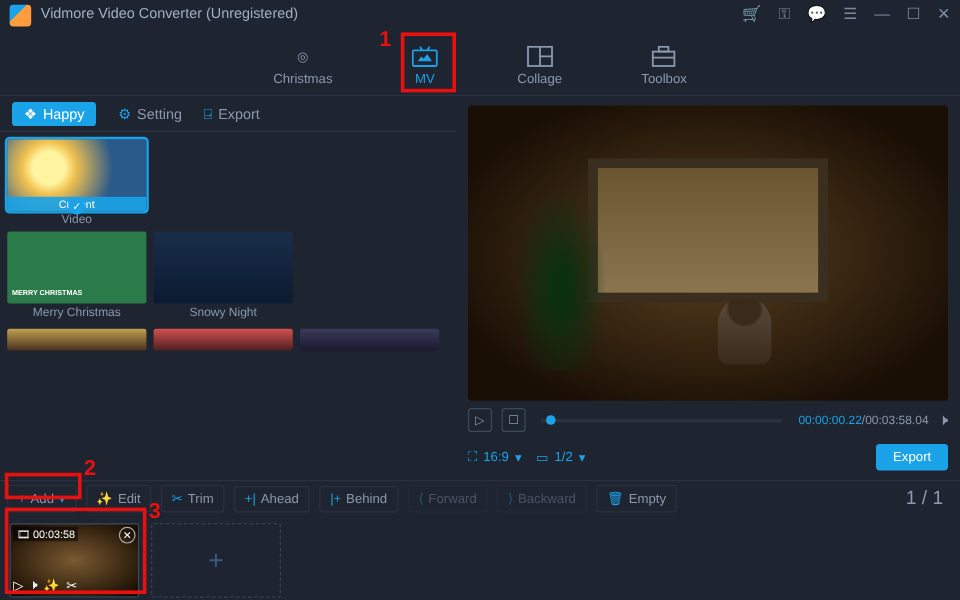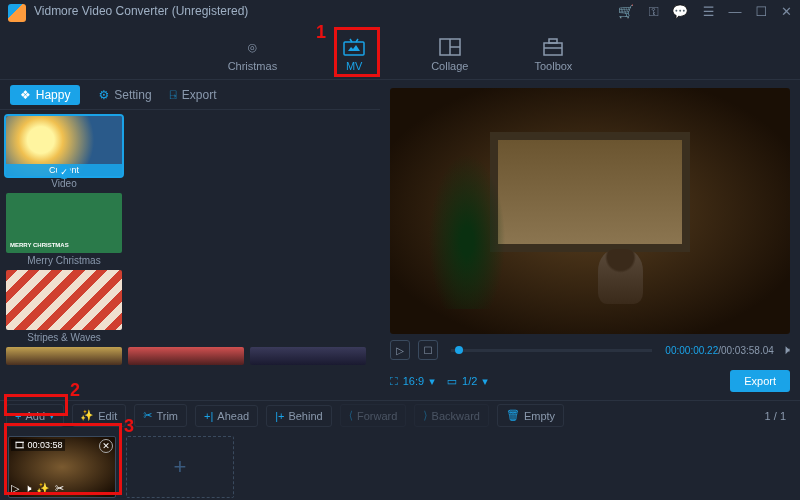--- a/index.html
+++ b/index.html
@@ -37,21 +37,21 @@
 .seek .dot{position:absolute;left:2%;top:-3px;width:8px;height:8px;border-radius:50%;background:#1aa3e8}
 .time{color:#1aa3e8;font-size:10px}
 .time .dur{color:#8a99ad}
 .ratio-row{display:flex;align-items:center;gap:12px;padding-top:4px}
 .ratio-ctl{display:flex;align-items:center;gap:5px;color:#1aa3e8;cursor:pointer;font-size:11px}
 .export-btn{margin-left:auto;background:#1aa3e8;color:#fff;padding:5px 14px;border-radius:3px;cursor:pointer;font-size:11px}
 .toolbar{height:30px;display:flex;align-items:center;gap:8px;padding:0 6px;border-top:1px solid #2a3240}
 .tb{display:flex;align-items:center;gap:4px;padding:4px 8px;border:1px solid #2a3240;border-radius:3px;cursor:pointer;font-size:11px;color:#8a99ad}
 .tb .i{color:#1aa3e8}
 .tb.disabled{opacity:0.4}
-.pagecount{margin-left:auto;font-size:11px;color:#8a99ad;padding-right:8px}
+.pagecount{margin-left:auto;font-size:16px;color:#8a99ad;padding-right:8px}
 .clips{height:70px;display:flex;gap:10px;padding:6px 8px}
 .clip{width:108px;height:62px;border:1px solid #3a4a5e;border-radius:2px;position:relative;background:radial-gradient(ellipse at center,#7a5a30 0%,#1a0e04 90%)}
 .clip-meta{position:absolute;top:2px;left:2px;font-size:9px;color:#fff;background:rgba(0,0,0,0.5);padding:1px 3px;display:flex;align-items:center;gap:2px}
 .clip-x{position:absolute;top:2px;right:2px;width:14px;height:14px;border-radius:50%;border:1px solid #aaa;color:#fff;font-size:9px;display:flex;align-items:center;justify-content:center;cursor:pointer}
 .clip-icons{position:absolute;bottom:2px;left:2px;display:flex;gap:5px;color:#fff;font-size:11px}
 .addclip{width:108px;height:62px;border:1px dashed #3a4a5e;border-radius:2px;display:flex;align-items:center;justify-content:center;color:#3a5a7e;font-size:22px;cursor:pointer}
 .callout{position:absolute;border:3px solid #e91010;pointer-events:none}
 .cnum{position:absolute;color:#e91010;font-weight:bold;font-size:18px}
 
 .t-happy{background:linear-gradient(#d49050,#7a4a20)}
@@ -143,26 +143,26 @@
               <div class="check">✓</div>
             </div>
             <div class="tlabel">Video</div>
           </div>
       </div>
       <div class="trow">
         <div class="theme">
             <div class="thumb t-merry"></div>
             <div class="tlabel">Merry Christmas</div>
           </div>
-      </div>
-      <div class="trow">
-        <div class="theme">
-            <div class="thumb t-stripes"></div>
-            <div class="tlabel">Stripes &amp; Waves</div>
-          </div>
+        <div class="theme">
+            <div class="thumb t-snowy"></div>
+            <div class="tlabel">Snowy Night</div>
+          </div>
+      </div>
+      <div class="trow">
       </div>
       <div class="trow">
         <div class="theme">
             <div class="thumb" style="background:linear-gradient(#c0a050,#4a3020);height:18px"></div>
           </div>
         <div class="theme">
             <div class="thumb" style="background:linear-gradient(#d05050,#502020);height:18px"></div>
           </div>
         <div class="theme">
             <div class="thumb" style="background:linear-gradient(#3a3a5a,#1a1a30);height:18px"></div>

